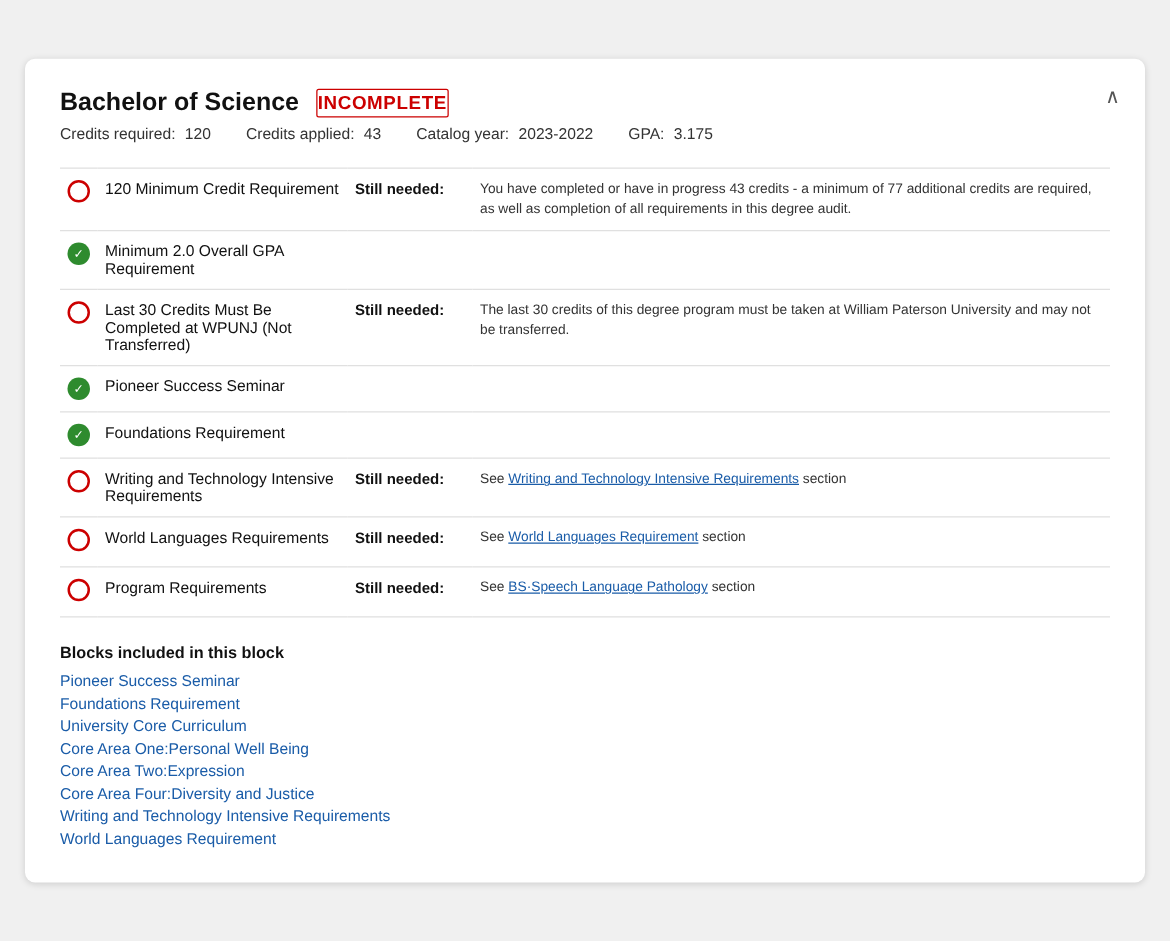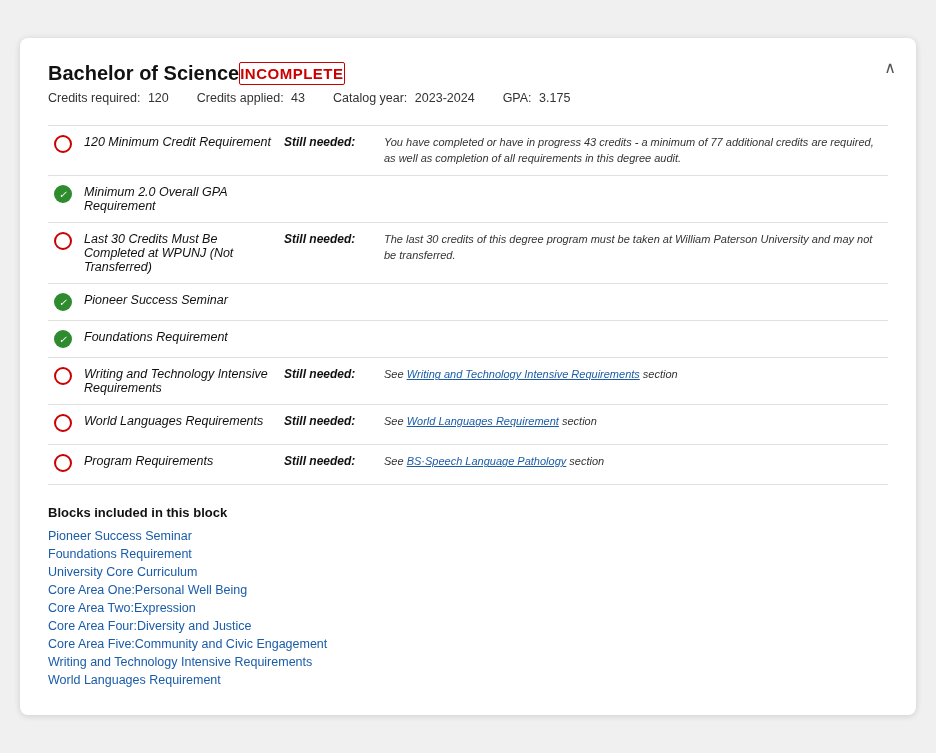--- a/index.html
+++ b/index.html
@@ -17,20 +17,21 @@
       background: #fff;
       border-radius: 8px;
       box-shadow: 0 1px 6px rgba(0,0,0,0.15);
       width: 900px;
       padding: 24px 28px 28px 28px;
       position: relative;
     }
     .card-header {
       display: flex;
       align-items: center;
+      gap: 14px;
       margin-bottom: 6px;
     }
     .card-title {
       font-size: 20px;
       font-weight: bold;
       color: #111;
     }
     .incomplete-badge {
       border: 1.5px solid #cc0000;
       color: #cc0000;
@@ -57,21 +58,20 @@
       color: #333;
       margin-bottom: 20px;
     }
     .meta-item span.label { margin-right: 4px; }
     .requirements-table {
       width: 100%;
       border-collapse: collapse;
     }
     .requirements-table tr {
       border-bottom: 1px solid #e0e0e0;
-      font-style: italic;
     }
     .requirements-table tr:first-child {
       border-top: 1px solid #e0e0e0;
     }
     .requirements-table td {
       padding: 9px 6px;
       vertical-align: top;
     }
     .icon-cell {
       width: 30px;
@@ -152,21 +152,21 @@
     <div class="meta-item">
       <span class="label">Credits required:</span>
       <span>120</span>
     </div>
     <div class="meta-item">
       <span class="label">Credits applied:</span>
       <span>43</span>
     </div>
     <div class="meta-item">
       <span class="label">Catalog year:</span>
-      <span>2023-2024</span>
+      <span>2023-2022</span>
     </div>
     <div class="meta-item">
       <span class="label">GPA:</span>
       <span>3.175</span>
     </div>
   </div>
 
   <table class="requirements-table">
     <tbody id="req-tbody">
         <tr>
@@ -222,18 +222,17 @@
 
   <div class="blocks-section">
     <div class="blocks-title">Blocks included in this block</div>
     <ul class="blocks-list" id="blocks-list">
         <li><a href="#">Pioneer Success Seminar</a></li>
         <li><a href="#">Foundations Requirement</a></li>
         <li><a href="#">University Core Curriculum</a></li>
         <li><a href="#">Core Area One:Personal Well Being</a></li>
         <li><a href="#">Core Area Two:Expression</a></li>
         <li><a href="#">Core Area Four:Diversity and Justice</a></li>
-        <li><a href="#">Core Area Five:Community and Civic Engagement</a></li>
         <li><a href="#">Writing and Technology Intensive Requirements</a></li>
         <li><a href="#">World Languages Requirement</a></li>
       </ul>
   </div>
 </div>
 
 </body></html>

